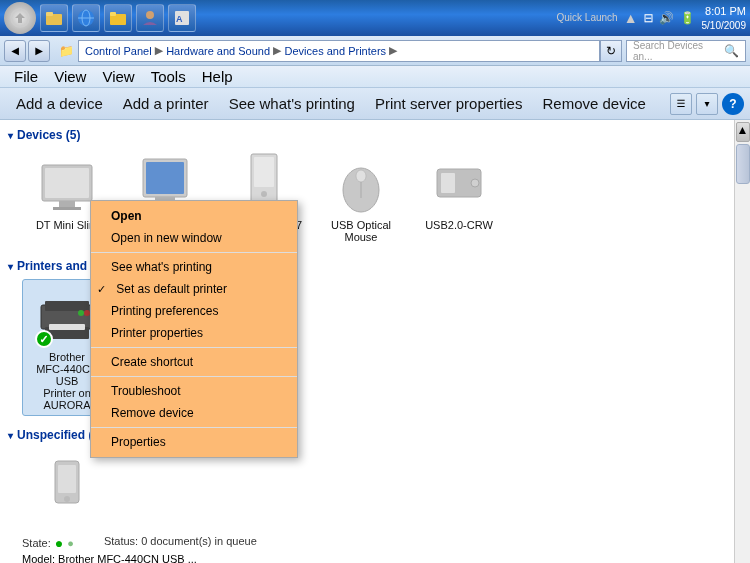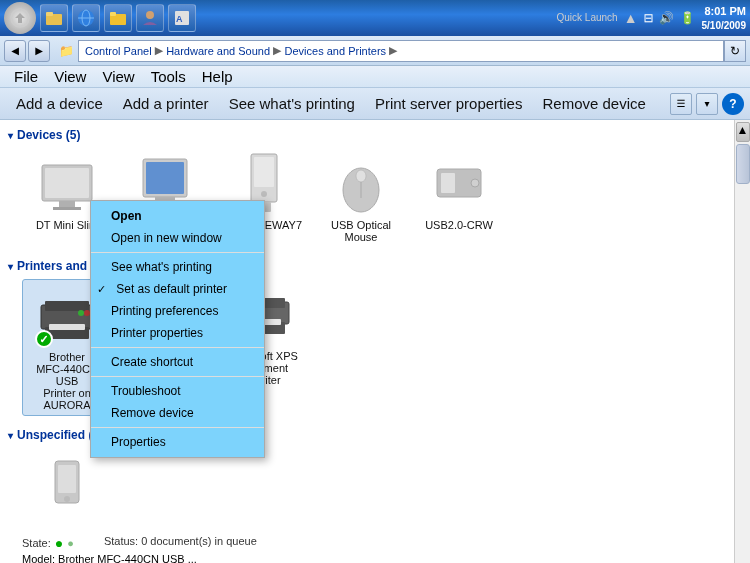--- a/index.html
+++ b/index.html
@@ -45,21 +45,20 @@
       margin-left: auto;
       display: flex;
       align-items: center;
       gap: 6px;
       color: white;
       font-size: 11px;
     }
     .taskbar-time {
       text-align: right;
       line-height: 1.3;
-      font-weight: bold;
     }
 
     
     .address-bar {
       height: 30px;
       background: linear-gradient(to bottom, #dce9f7, #c5d9ef);
       display: flex;
       align-items: center;
       padding: 2px 4px;
       border-bottom: 1px solid #a0b8d0;
@@ -221,22 +220,22 @@
       display: flex; align-items: center; justify-content: center;
       color: white; font-size: 11px; font-weight: bold;
       border: 2px solid white;
     }
 
     
     .context-menu {
       position: absolute;
       left: 90px;
       top: 200px;
-      width: 175px;
-      background: #7dd3fc;
+      width: 208px;
+      background: #fdba74;
       border: 1px solid #aaa;
       box-shadow: 3px 3px 8px rgba(0,0,0,0.3);
       z-index: 100;
       padding: 4px 0;
     }
     .context-menu-item {
       padding: 4px 20px;
       font-size: 12px;
       cursor: pointer;
       display: flex;
@@ -335,20 +334,24 @@
   <div style="width:22px;height:22px;display:flex;align-items:center;justify-content:center;font-size:12px;color:#555;">📁</div>
   <div class="address-path">
     <span>Control Panel</span>
     <span class="sep">▶</span>
     <span>Hardware and Sound</span>
     <span class="sep">▶</span>
     <span>Devices and Printers</span>
     <span class="sep">▶</span>
   </div>
   <div style="width:22px;height:22px;display:flex;align-items:center;justify-content:center;border:1px solid #8aa0c0;background:linear-gradient(to bottom,#e8f0fa,#c8daf0);cursor:pointer;">↻</div>
+  <div class="search-box">
+    <span style="font-size:10px;color:#999;">Search Devices an...</span>
+    <span style="margin-left:auto;color:#666;font-size:12px;">🔍</span>
+  </div>
 </div>
 
 <div class="menu-bar">
   <div class="menu-item">File</div>
   <div class="menu-item">View</div>
   <div class="menu-item">View</div>
   <div class="menu-item">Tools</div>
   <div class="menu-item">Help</div>
 </div>
 

